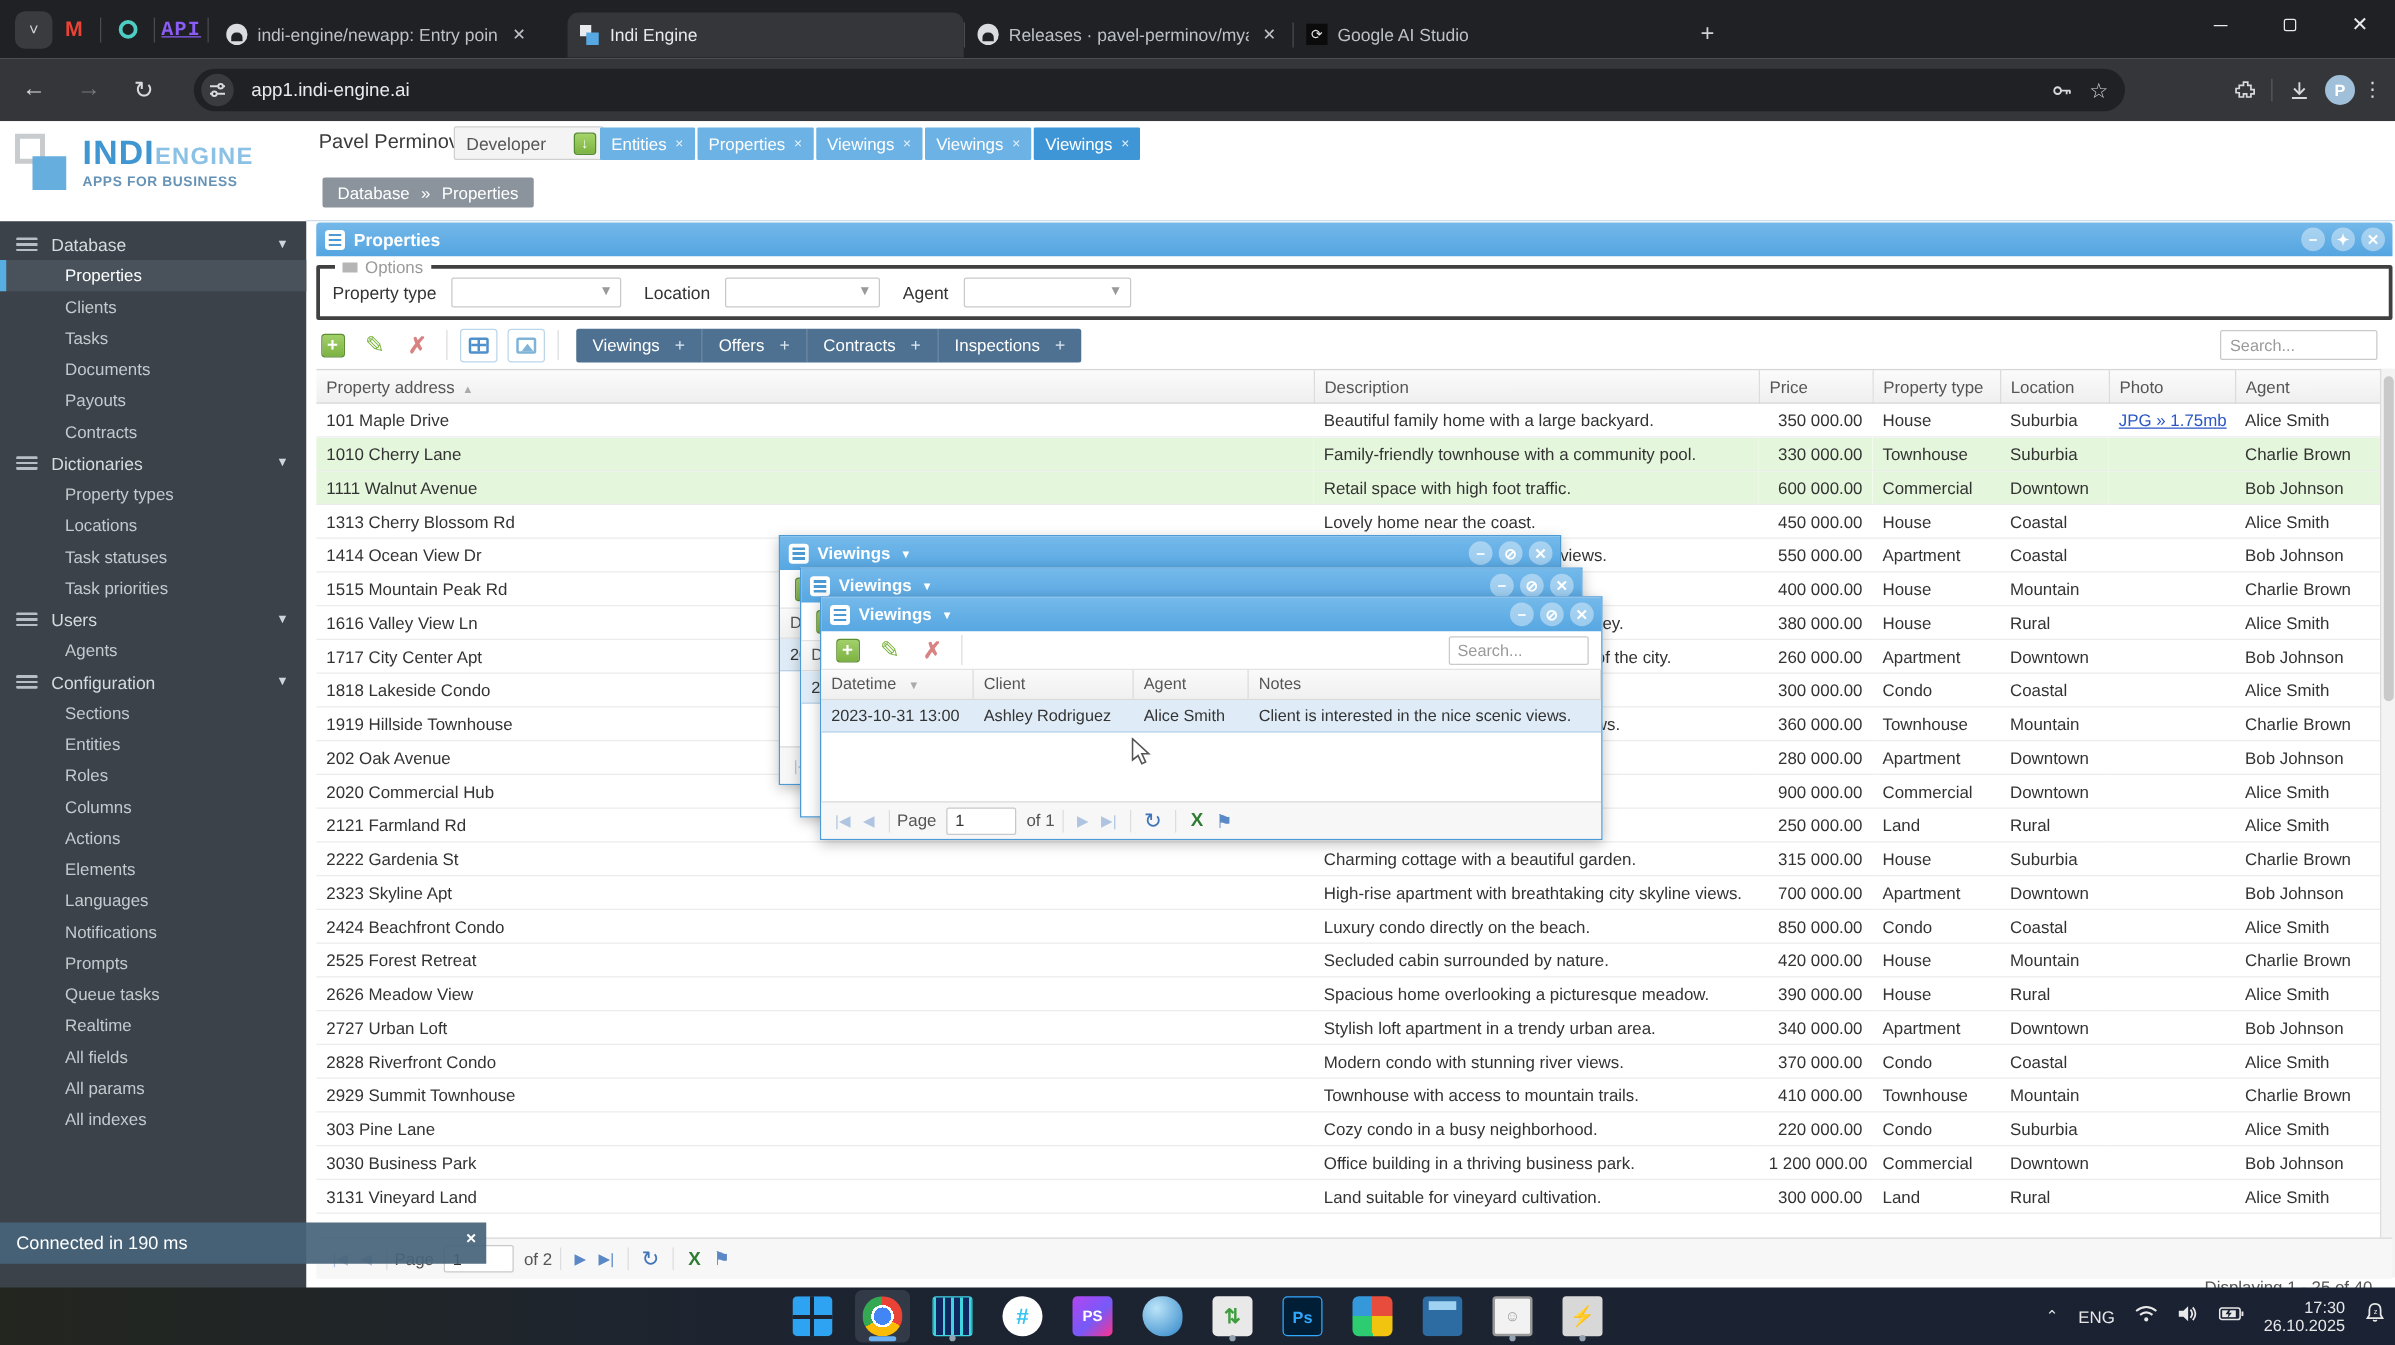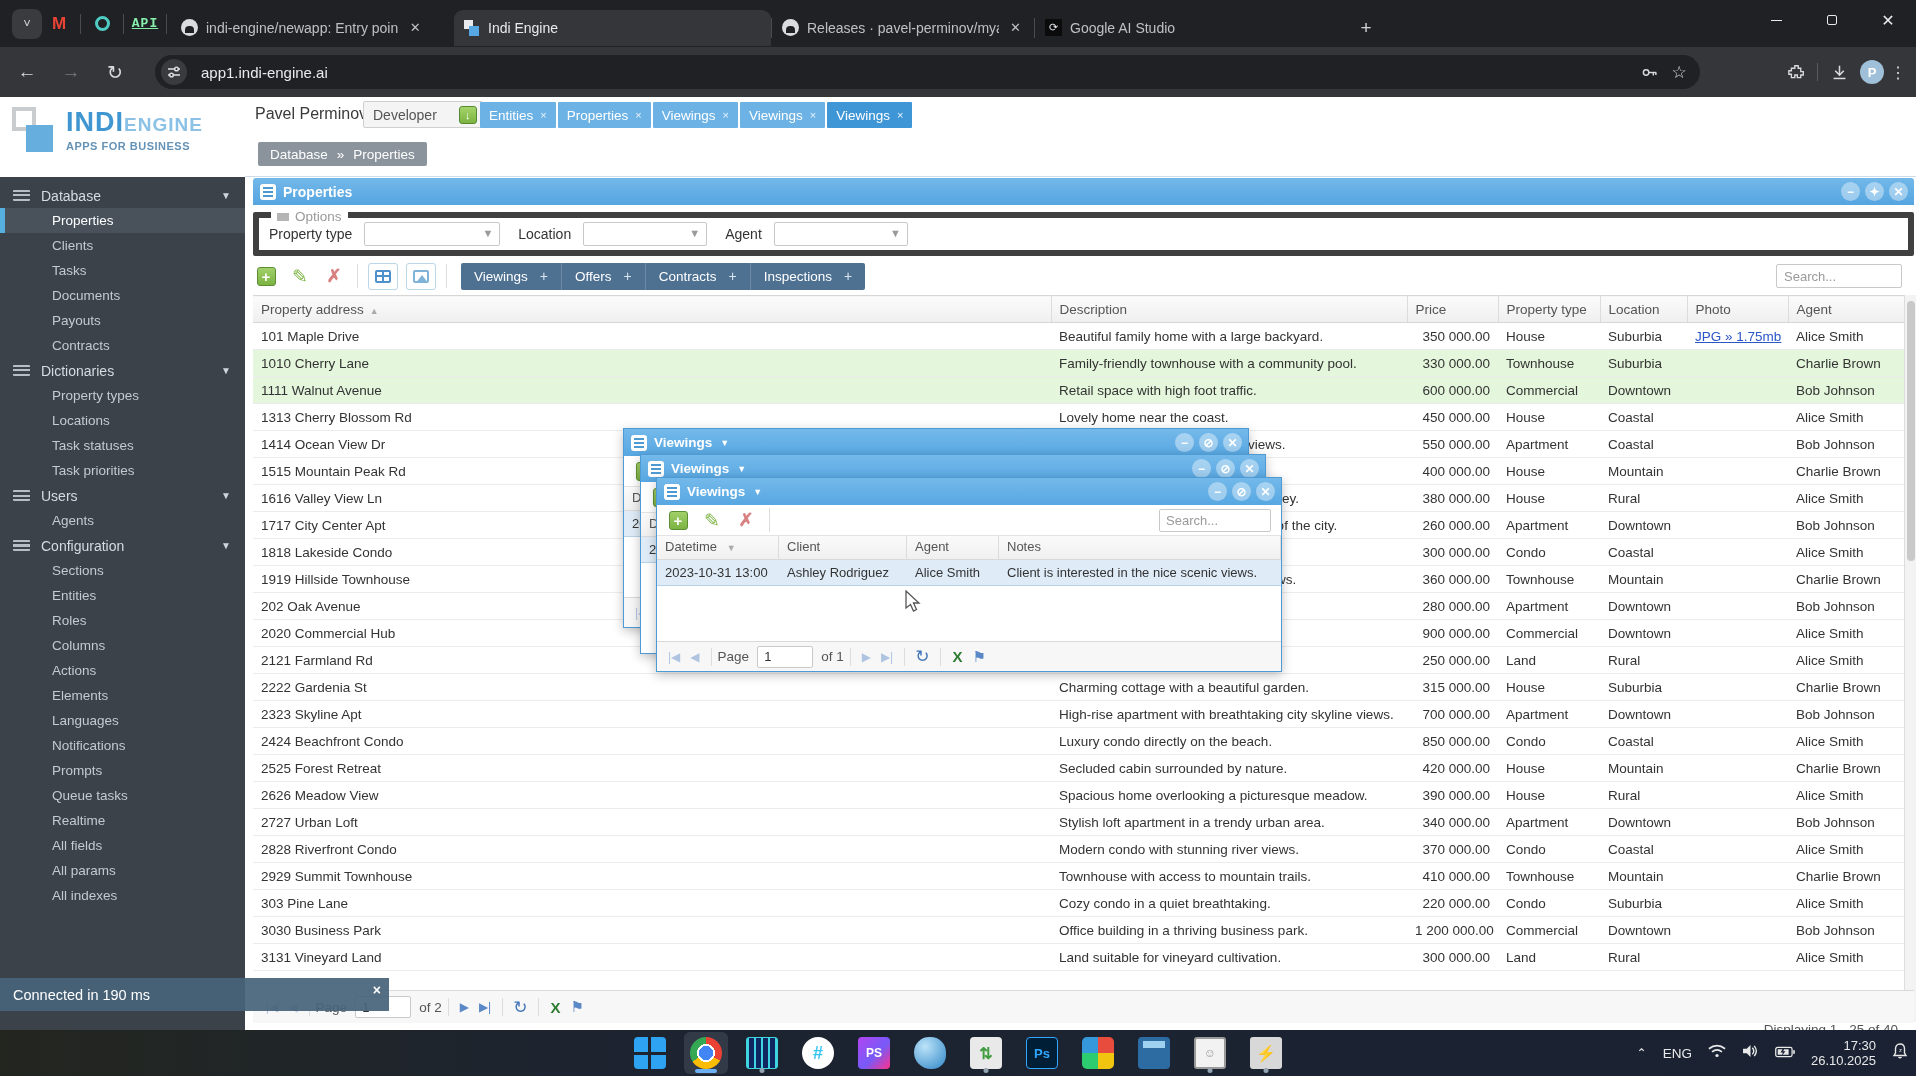--- a/index.html
+++ b/index.html
@@ -5,21 +5,21 @@
   * { box-sizing: border-box; margin:0; padding:0; }
   html,body { width:1916px; height:1076px; overflow:hidden; font-family:"Liberation Sans", sans-serif; background:#fff; position:relative; }
 
   
   .tabstrip { position:absolute; left:0; top:0; width:1916px; height:47px; background:#1f2124; display:flex; align-items:center; }
   .ts-btn { width:30px; height:30px; border-radius:8px; background:#3a3b3f; color:#cfd2d6; display:flex; align-items:center; justify-content:center; margin-left:12px; font-size:13px; }
   .pin { width:34px; height:34px; display:flex; align-items:center; justify-content:center; }
   .pin-sep { width:1px; height:20px; background:#4a4b4f; margin:0 4px; }
   .gmail-m { color:#ea4335; font-weight:bold; font-size:17px; }
   .ring { width:15px; height:15px; border:3px solid #4ecdc4; border-radius:50%; }
-  .api-txt { color:#86efac; font-weight:bold; font-size:13px; letter-spacing:1px; font-family:"Liberation Mono", monospace;text-decoration:underline; }
+  .api-txt { color:#8b5cf6; font-weight:bold; font-size:16px; letter-spacing:1px; font-family:"Liberation Mono", monospace;text-decoration:underline; }
   .tab { height:36px; margin-top:8px; display:flex; align-items:center; padding:0 10px; color:#bdc1c6; font-size:14px; position:relative; }
   .tab.active { background:#35363a; border-radius:9px 9px 0 0; color:#e8eaed; }
   .tab .title { white-space:nowrap; overflow:hidden; max-width:230px; margin:0 8px 0 8px; }
   .tab .close { width:18px; height:18px; border-radius:50%; display:flex; align-items:center; justify-content:center; font-size:13px; color:#bdc1c6; }
   .gh-ico { width:17px; height:17px; background:#dadce0; border-radius:50%; position:relative; flex:none; }
   .gh-ico:after { content:""; position:absolute; left:4px; top:7px; width:9px; height:7px; background:#1f2124; border-radius:4px 4px 0 0; }
   .indi-fav { width:16px; height:16px; position:relative; flex:none; }
   .indi-fav .sq1 { position:absolute; left:0; top:0; width:9px; height:9px; background:#e8eaed; }
   .indi-fav .sq2 { position:absolute; left:5px; top:6px; width:10px; height:10px; background:#57a7e2; }
   .ais-ico { width:17px; height:17px; background:#0b0b0b; color:#e8eaed; font-size:11px; display:flex; align-items:center; justify-content:center; flex:none; }
@@ -75,21 +75,21 @@
   .sb-row.selected:before { content:""; position:absolute; left:0; top:0; bottom:0; width:5px; background:#57aee0; }
 
   
   .panel-header { position:absolute; left:253px; top:178px; width:1661px; height:27px; background:linear-gradient(#73b8e9,#55a5e1); border-radius:3px 3px 0 0; display:flex; align-items:center; }
   .list-ico { width:16px; height:16px; background:#fff; border-radius:3px; margin:0 7px 0 7px; position:relative; flex:none; }
   .list-ico:before { content:""; position:absolute; inset:3px; background:repeating-linear-gradient(#4d9ad2 0 2px, transparent 2px 4px); }
   .panel-title { color:#fff; font-weight:bold; font-size:14px; }
   .win-btns { position:absolute; right:6px; top:4px; display:flex; gap:5px; }
   .wb { width:19px; height:19px; border-radius:50%; background:rgba(255,255,255,.4); color:#fff; font-size:12px; display:flex; align-items:center; justify-content:center; font-weight:bold; }
 
-  .options { position:absolute; left:253px; top:212px; width:1661px; height:44px; border:6px solid #404040; border-radius:2px; }
+  .options { position:absolute; left:253px; top:212px; width:1661px; height:44px; border:3px solid #404040; border-radius:2px; }
   .opt-legend { position:absolute; left:12px; top:-9px; background:#fff; padding:0 6px; color:#9a9a9a; font-size:13.5px; display:flex; align-items:center; gap:6px; }
   .opt-legend .bar { width:12px; height:8px; background:#b5b5b5; }
   .opt-row { display:flex; align-items:center; height:100%; padding-left:10px; }
   .f-label { font-size:14px; color:#333; }
   .f-select { height:24px; background:#fff; border:1px solid #c9c9c9; border-radius:2px; position:relative; margin:0 0 0 12px; }
   .f-select .caret { position:absolute; right:6px; top:4px; color:#9a9a9a; font-size:11px; }
   .w1{width:136px} .w2{width:124px} .w3{width:134px}
   .gap1{margin-left:18px}
 
   .grid-toolbar { position:absolute; left:253px; top:260px; width:1661px; height:32px; display:flex; align-items:center; }
@@ -824,21 +824,21 @@
           <td>Townhouse with access to mountain trails.</td>
           <td class="price">410 000.00</td>
           <td>Townhouse</td>
           <td>Mountain</td>
           <td><span></span></td>
           <td>Charlie Brown</td>
         </tr>
 
         <tr>
           <td>303 Pine Lane</td>
-          <td>Cozy condo in a quiet breathtaking.</td>
+          <td>Cozy condo in a busy neighborhood.</td>
           <td class="price">220 000.00</td>
           <td>Condo</td>
           <td>Suburbia</td>
           <td><span></span></td>
           <td>Alice Smith</td>
         </tr>
 
         <tr>
           <td>3030 Business Park</td>
           <td>Office building in a thriving business park.</td>

